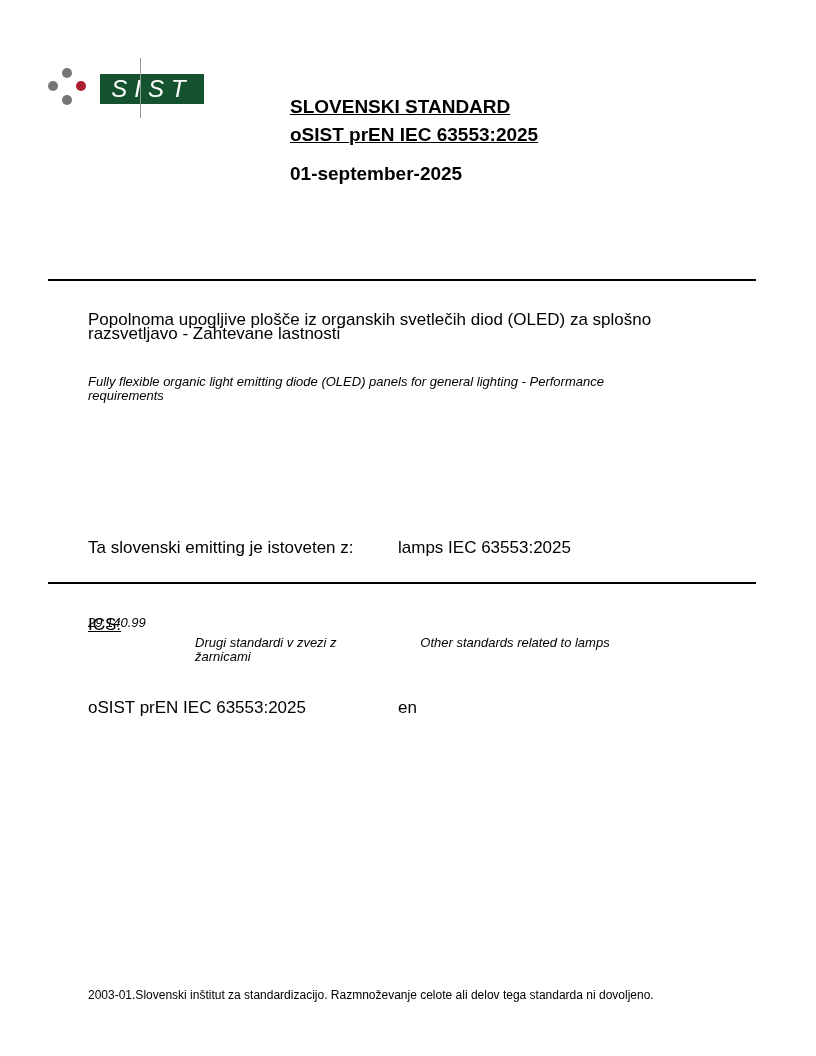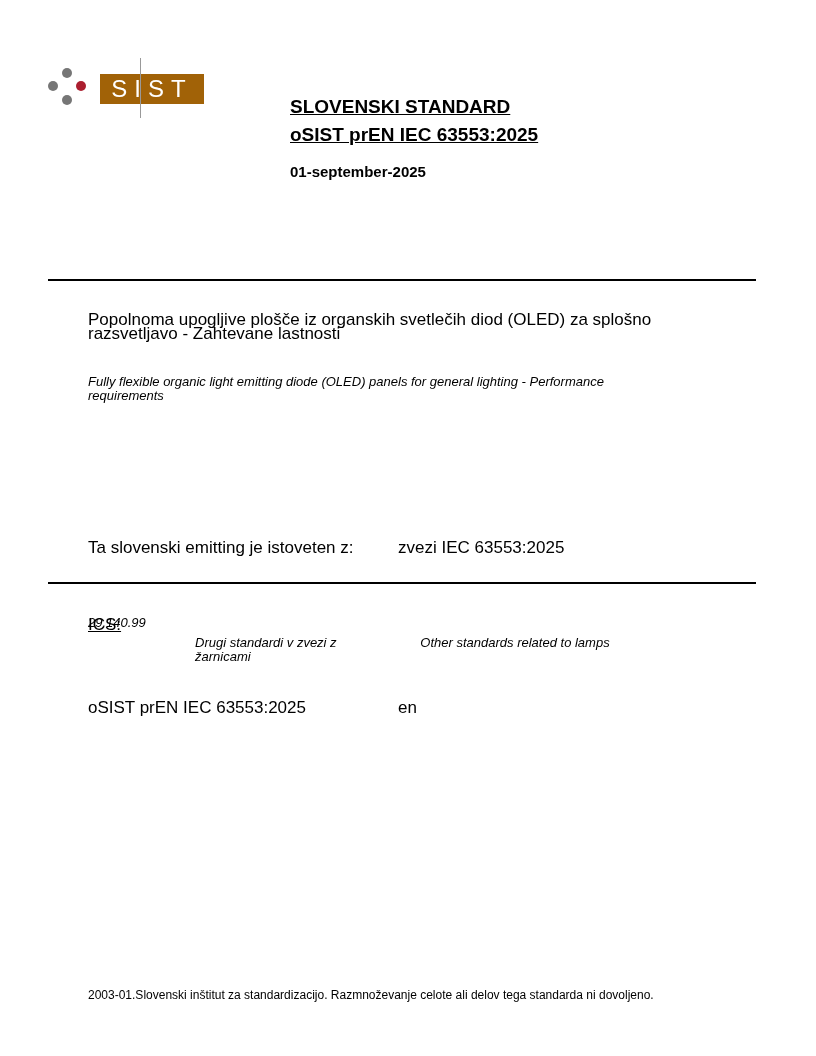--- a/index.html
+++ b/index.html
@@ -1,50 +1,50 @@
 <!DOCTYPE html>
 <html><head>
 <meta charset="utf-8">
 <style>
   html, body { margin: 0; padding: 0; background: #ffffff; }
   body { width: 816px; height: 1056px; position: relative; overflow: hidden;
          font-family: "Liberation Sans", sans-serif; color: #000; }
   .abs { position: absolute; }
   .logo-dot { position: absolute; width: 10px; height: 10px; border-radius: 50%; background: #767676; }
-  .logo-box { position: absolute; left: 100px; top: 74px; width: 104px; height: 30px; background: #a16207; color: #fff;
-              font-size: 24px; letter-spacing: 7px; line-height: 30px; text-align: center; font-family: "Liberation Sans", sans-serif; }
+  .logo-box { position: absolute; left: 100px; top: 74px; width: 104px; height: 30px; background: #14532d; color: #fff;
+              font-size: 24px; letter-spacing: 7px; line-height: 30px; text-align: center; font-family: "Liberation Sans", sans-serif; font-style: italic; }
   .logo-line { position: absolute; left: 140px; top: 58px; width: 1px; height: 60px; background: #999; }
   .h1 { font-weight: bold; font-size: 19px; text-decoration: underline; }
   .rule { position: absolute; left: 48px; width: 708px; height: 2px; background: #000; }
   .b13 { font-weight: normal; font-size: 17px; line-height: 14px; }
   .r13 { font-size: 13px; line-height: 14px; font-style: italic; }
 </style>
 </head>
 <body>
 
 <div>
   <div class="logo-dot" style="left:62px;top:68px;"></div>
   <div class="logo-dot" style="left:48px;top:81px;"></div>
   <div class="logo-dot" style="left:76px;top:81px;background:#ab1e2f;"></div>
   <div class="logo-dot" style="left:62px;top:95px;"></div>
   <div class="logo-box">SIST</div>
   <div class="logo-line"></div>
 </div>
 
 <div class="abs h1" style="left:290px;top:96px;">SLOVENSKI  STANDARD</div>
 <div class="abs h1" style="left:290px;top:124px;">oSIST prEN IEC 63553:2025</div>
-<div class="abs" style="left:290px;top:163px;font-weight:bold;font-size:15px;">01-september-2025</div>
+<div class="abs" style="left:290px;top:163px;font-weight:bold;font-size:19px;">01-september-2025</div>
 
 <div class="rule" style="top:279px;"></div>
 
 <div class="abs b13" style="left:88px;top:313px;width:600px;">Popolnoma upogljive plošče iz organskih svetlečih diod (OLED) za splošno razsvetljavo - Zahtevane lastnosti</div>
 <div class="abs r13" style="left:88px;top:375px;width:560px;">Fully flexible organic light emitting diode (OLED) panels for general lighting - Performance requirements</div>
 
 <div class="abs b13" style="left:88px;top:541px;">Ta slovenski emitting je istoveten z:</div>
-<div class="abs b13" style="left:398px;top:541px;">zvezi IEC 63553:2025</div>
+<div class="abs b13" style="left:398px;top:541px;">lamps IEC 63553:2025</div>
 
 <div class="rule" style="top:582px;"></div>
 
 <div class="abs b13" style="left:88px;top:618px;text-decoration:underline;">ICS:</div>
 <div>
   <div class="abs r13" style="left:88px;top:616px;">29.140.99</div>
   <div class="abs r13" style="left:195px;top:636px;width:185px;">Drugi standardi v zvezi z žarnicami</div>
   <div class="abs r13" style="left:415px;top:636px;width:200px;text-align:center;">Other standards related to lamps</div>
 </div>
 

